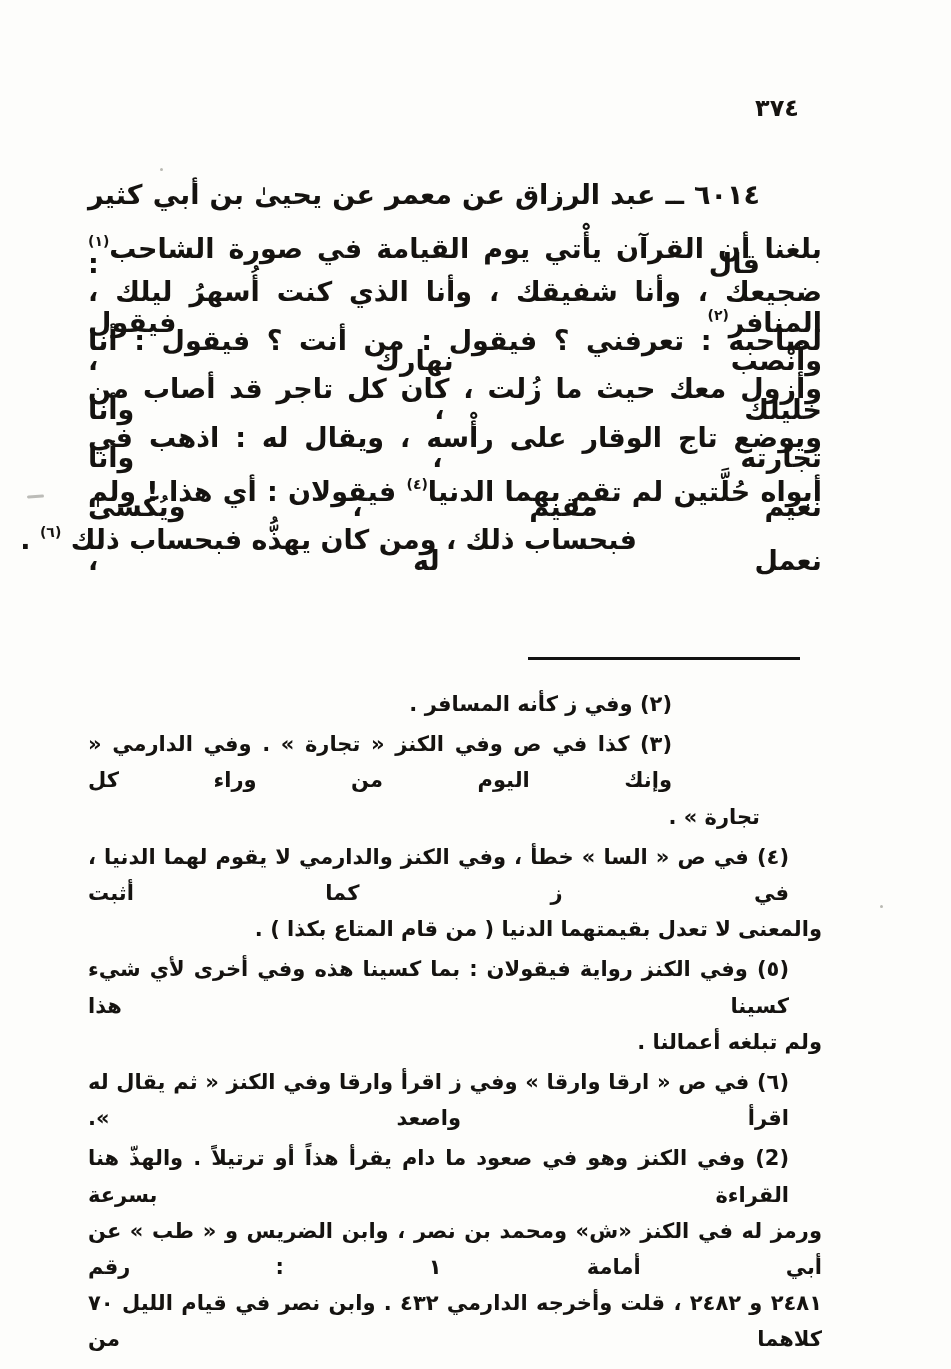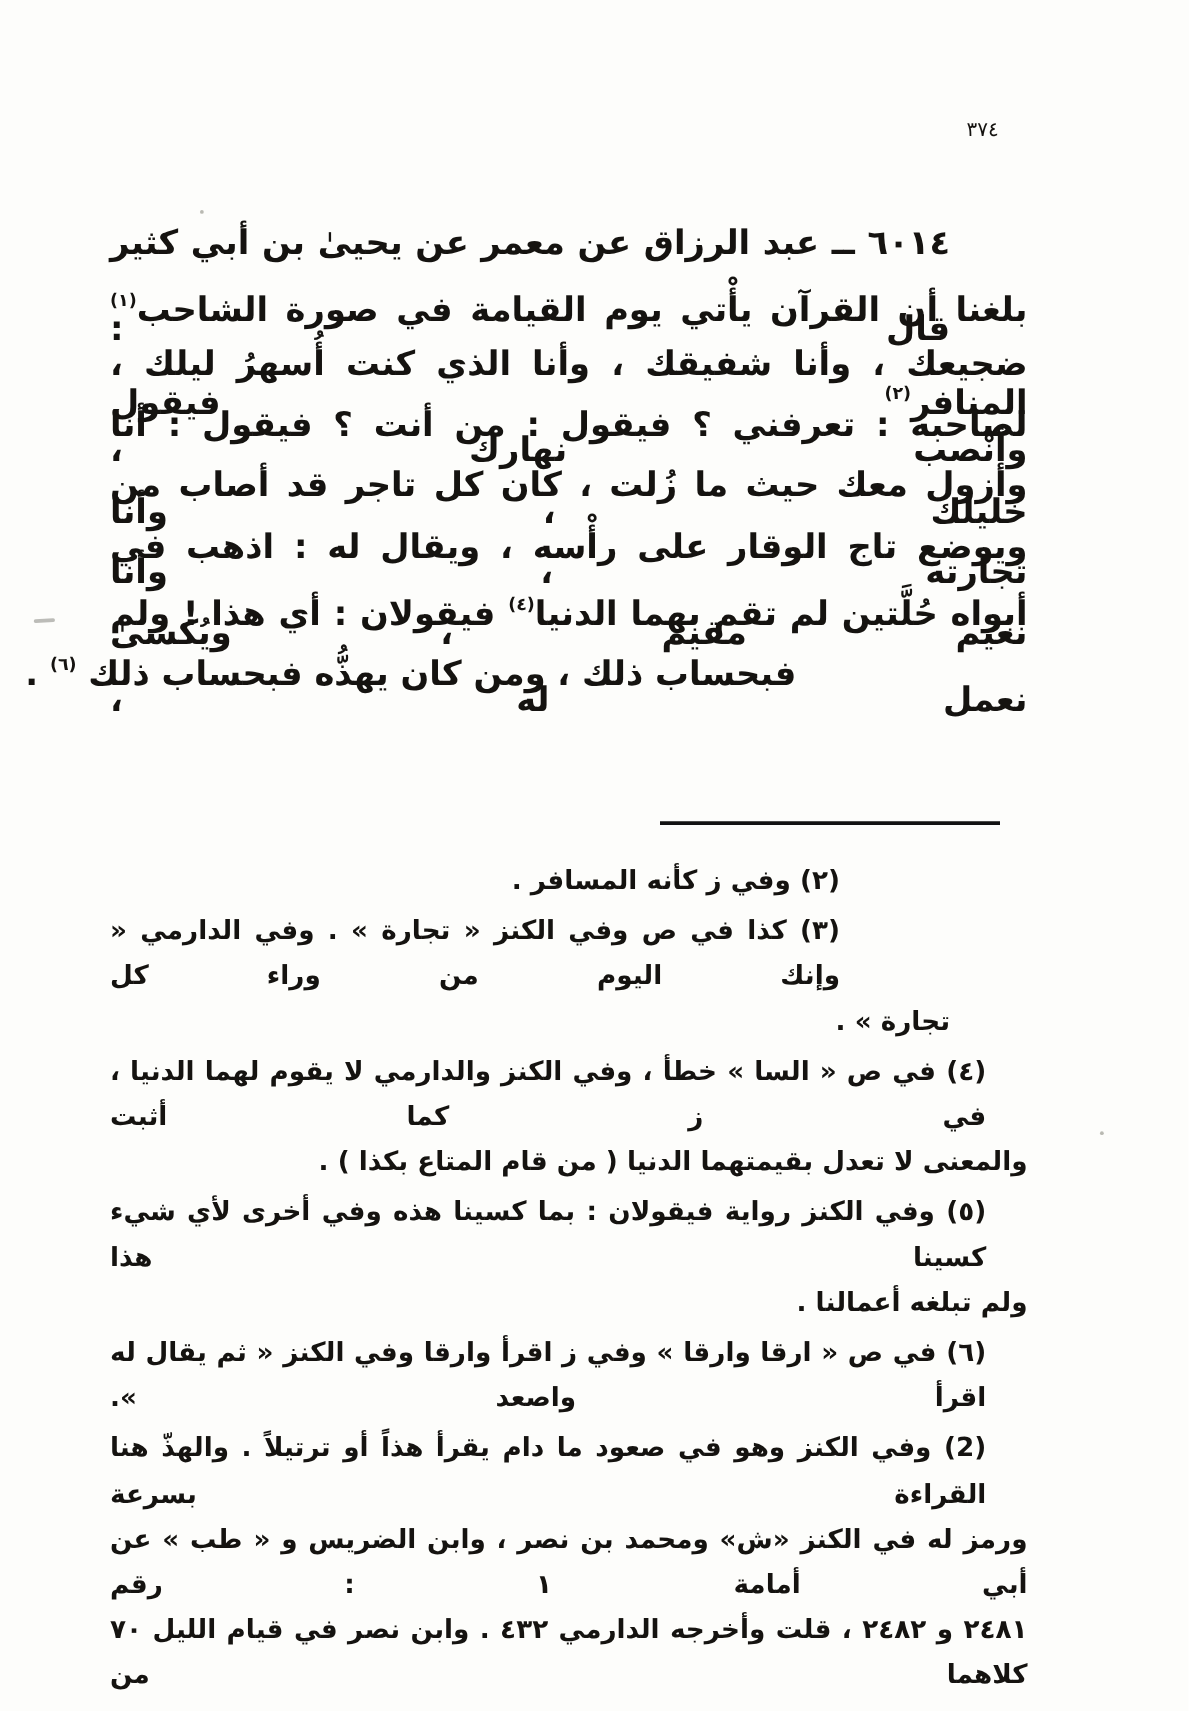--- a/index.html
+++ b/index.html
@@ -11,21 +11,21 @@
     font-family:"DejaVu Sans",sans-serif;
     color:#151310;
   }
   .page{
     position:absolute;inset:0;
     background:#fdfdfb;
   }
   
   .page-number{
     position:absolute;top:94px;right:152px;
-    font-size:16px;font-weight:normal;letter-spacing:1px;
+    font-size:24px;font-weight:bold;letter-spacing:1px;
     direction:rtl;
   }
   
   .main-text{
     position:absolute;top:160px;right:129px;left:88px;
     direction:rtl;
     font-size:27px;font-weight:bold;
   }
   .m-line{
     line-height:69px;height:48.6px;

